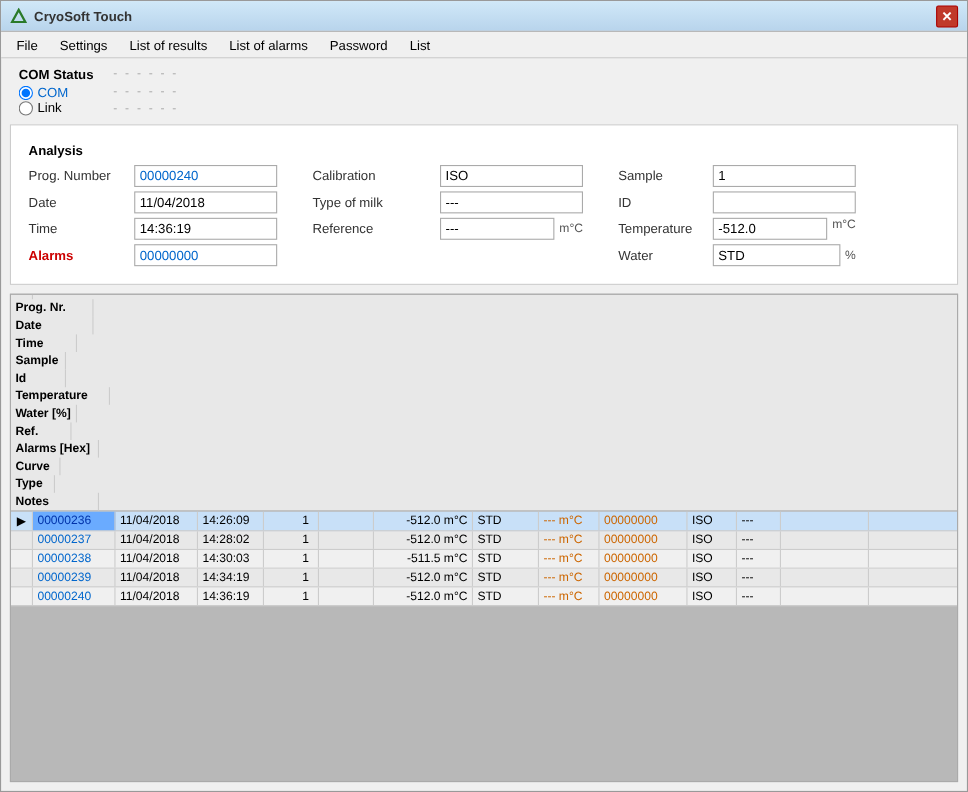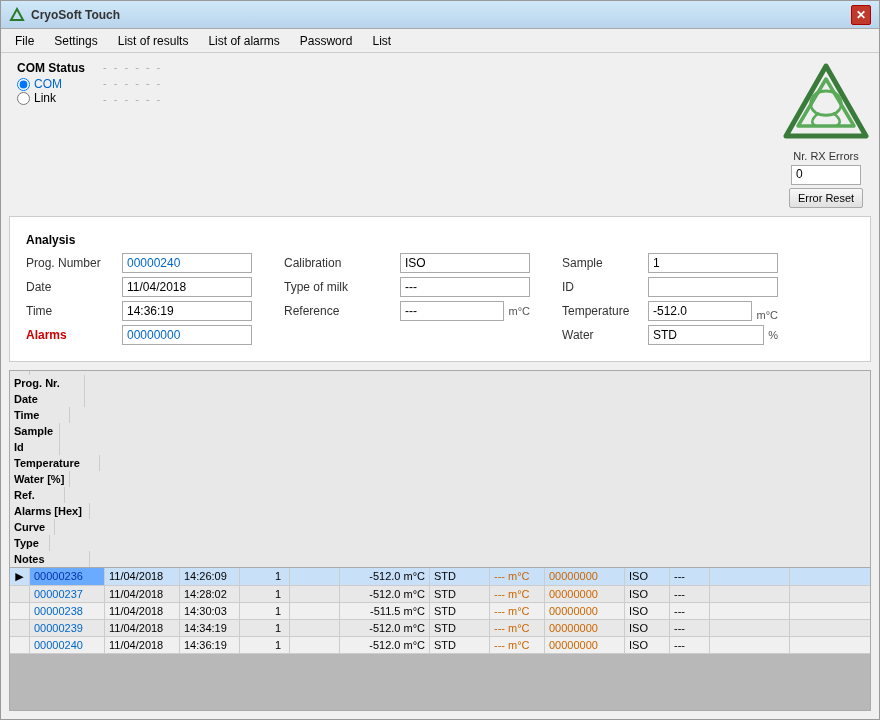--- a/index.html
+++ b/index.html
@@ -288,37 +288,20 @@
           <span>Link</span>
         </div>
       </div>
 
       <div class="dotted-lines">
         <span class="dotted-line">- - - - - -</span>
         <span class="dotted-line">- - - - - -</span>
         <span class="dotted-line">- - - - - -</span>
       </div>
 
-      <div class="logo-area">
-        <svg class="triangle-logo" viewBox="0 0 90 85">
-
-          <polygon points="45,5 85,75 5,75" fill="none" stroke="#3a7a3a" stroke-width="5" stroke-linejoin="round"></polygon>
-
-          <polygon points="45,18 73,65 17,65" fill="none" stroke="#5aaa5a" stroke-width="3.5" stroke-linejoin="round"></polygon>
-
-          <path d="M45,30 C60,30 65,45 55,52 C50,55 40,55 35,52 C25,45 30,30 45,30" fill="none" stroke="#5aaa5a" stroke-width="3"></path>
-          <path d="M38,52 C32,56 28,62 35,65" fill="none" stroke="#5aaa5a" stroke-width="2.5"></path>
-          <path d="M52,52 C58,56 62,62 55,65" fill="none" stroke="#5aaa5a" stroke-width="2.5"></path>
-        </svg>
-        <div style="display:flex; flex-direction:column; align-items:center; gap:3px;">
-          <span class="rx-errors-label">Nr. RX Errors</span>
-          <div class="rx-errors-value">0</div>
-          <button class="error-reset-btn">Error Reset</button>
-        </div>
-      </div>
     </div>
 
     <div style="border:1px solid #ccc; padding:16px; background:white;">
       <div class="analysis-title">Analysis</div>
       <div style="display:grid; grid-template-columns: 90px 130px 20px 110px 130px 20px 80px 130px 20px; gap:4px 6px; align-items:center;">
 
         <span class="field-label">Prog. Number</span>
         <div class="field-value blue-text">00000240</div>
         <span></span>
         <span class="field-label">Calibration</span>
@@ -341,21 +324,21 @@
         <span class="field-label">Time</span>
         <div class="field-value">14:36:19</div>
         <span></span>
         <span class="field-label">Reference</span>
         <div style="display:flex; align-items:center; gap:4px;">
           <div class="field-value" style="flex:1;">---</div>
           <span class="unit-label">m°C</span>
         </div>
         <span></span>
         <span class="field-label">Temperature</span>
-        <div style="display:flex; align-items:flex-end; gap:4px;">
+        <div style="display:flex; align-items:flex-start; gap:4px;">
           <div class="field-value" style="flex:1;">-512.0</div>
           <span class="unit-label">m°C</span>
         </div>
         <span></span>
 
         <span class="alarm-label">Alarms</span>
         <div class="field-value blue-text">00000000</div>
         <span></span>
         <span></span>
           <span></span>

